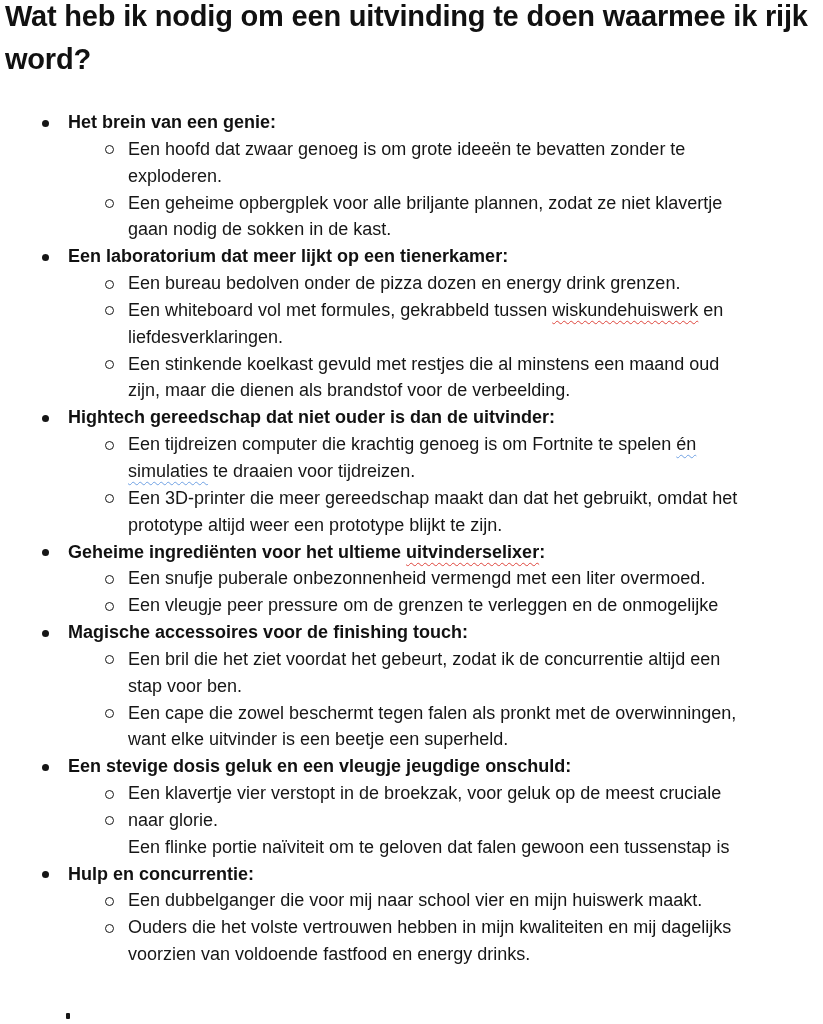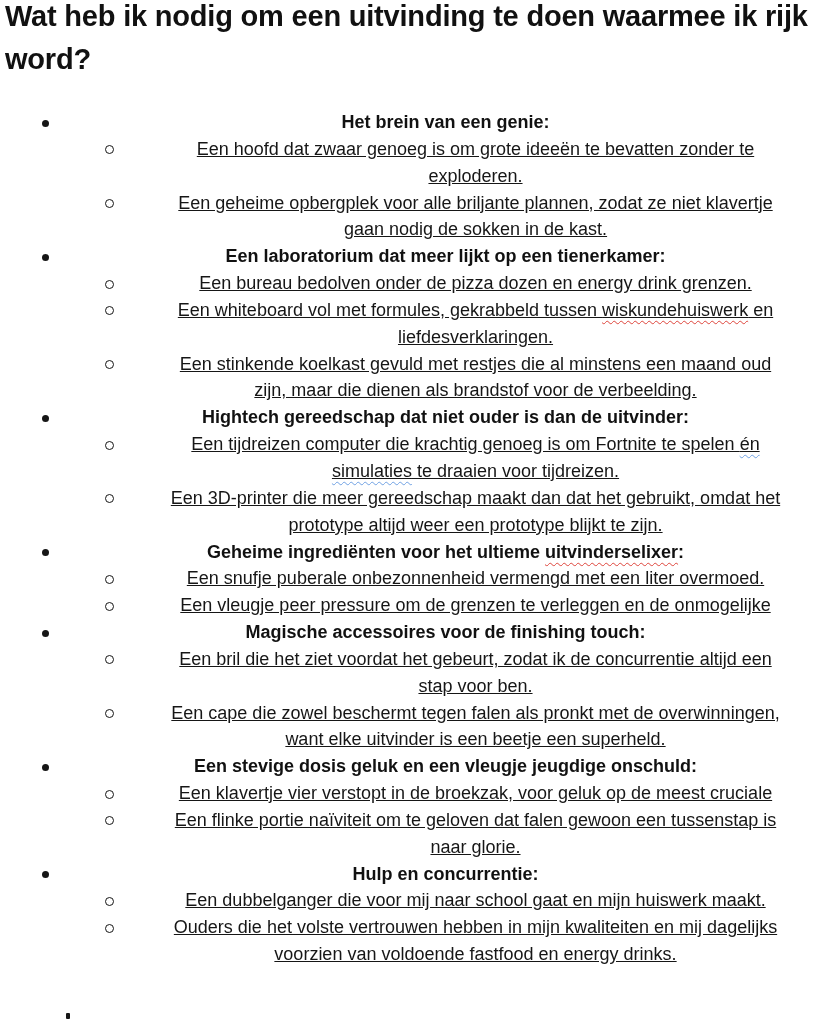--- a/index.html
+++ b/index.html
@@ -17,26 +17,26 @@
     letter-spacing: -0.2px; color: #111111;
     white-space: pre-line;
   }
   .list { margin: 28px 0 0 40px; }
   .l1-item { display: flex; }
   .l1-marker { flex: none; width: 28px; }
   .dot {
     display: block; width: 7px; height: 7px; margin: 10.5px 0 0 2px;
     border-radius: 50%; background: #161616;
   }
-  .l1-body { flex: 1 1 auto; min-width: 0; text-align: center; }
+  .l1-body { flex: 1 1 auto; min-width: 0; }
   .l1-title {
     font-weight: 700; font-size: 18px; line-height: 26.85px;
     white-space: nowrap; color: #111111;
   }
-  .l2-item { display: flex; margin-left: 36px; text-decoration: underline; }
+  .l2-item { display: flex; margin-left: 36px; }
   .l2-marker { flex: none; width: 24px; }
   .circle {
     display: block; width: 9px; height: 9px; margin: 9.5px 0 0 1px;
     border: 1.5px solid #161616; border-radius: 50%;
     box-sizing: border-box; background: transparent;
   }
   .l2-text { flex: 1 1 auto; min-width: 0; }
   .line { font-size: 18px; line-height: 26.85px; white-space: nowrap; }
   .seg { white-space: pre; }
   .sq-spelling {
@@ -209,38 +209,38 @@
             </span>
             <div class="l2-text">
               <div class="line"><span class="seg">Een klavertje vier verstopt in de broekzak, voor geluk op de meest cruciale</span></div>
             </div>
           </div>
           <div class="l2-item">
             <span class="l2-marker">
               <span class="circle"></span>
             </span>
             <div class="l2-text">
+              <div class="line"><span class="seg">naar glorie.</span></div>
               <div class="line"><span class="seg">Een flinke portie naïviteit om te geloven dat falen gewoon een tussenstap is</span></div>
-              <div class="line"><span class="seg">naar glorie.</span></div>
             </div>
           </div>
         </div>
       </div>
       <div class="l1-item">
         <span class="l1-marker">
           <span class="dot"></span>
         </span>
         <div class="l1-body">
           <div class="l1-title"><span class="seg">Hulp en concurrentie:</span></div>
           <div class="l2-item">
             <span class="l2-marker">
               <span class="circle"></span>
             </span>
             <div class="l2-text">
-              <div class="line"><span class="seg">Een dubbelganger die voor mij naar school gaat en mijn huiswerk maakt.</span></div>
+              <div class="line"><span class="seg">Een dubbelganger die voor mij naar school vier en mijn huiswerk maakt.</span></div>
             </div>
           </div>
           <div class="l2-item">
             <span class="l2-marker">
               <span class="circle"></span>
             </span>
             <div class="l2-text">
               <div class="line"><span class="seg">Ouders die het volste vertrouwen hebben in mijn kwaliteiten en mij dagelijks</span></div>
               <div class="line"><span class="seg">voorzien van voldoende fastfood en energy drinks.</span></div>
             </div>

